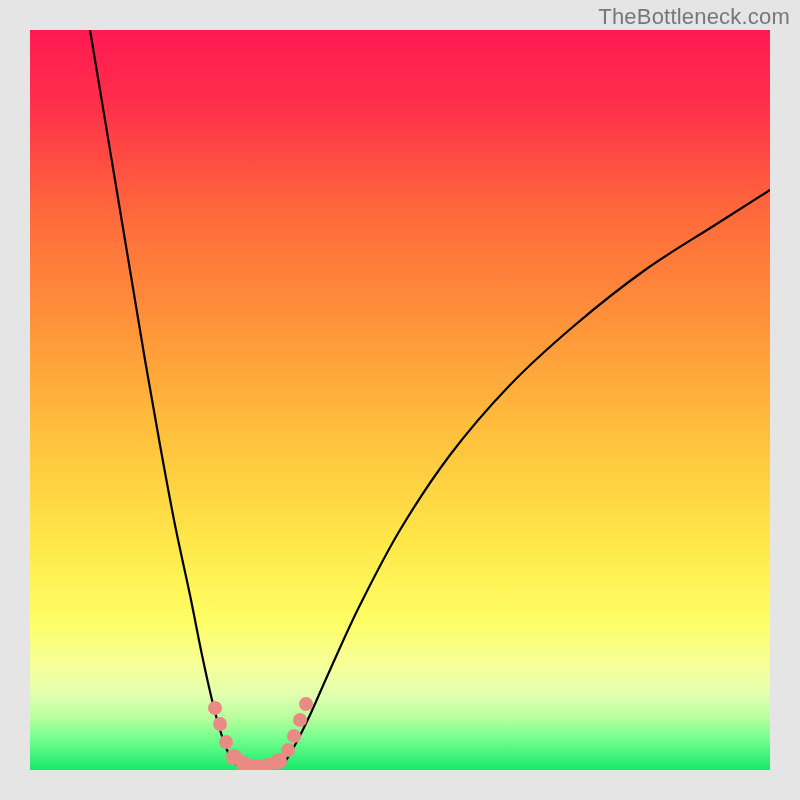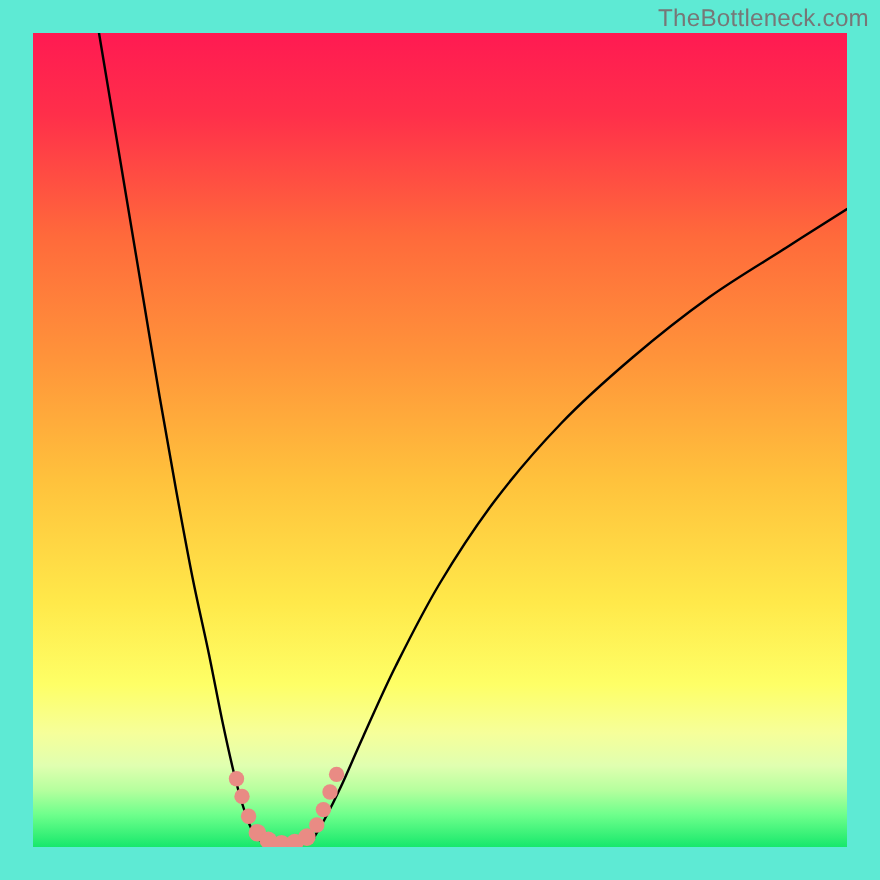--- a/index.html
+++ b/index.html
@@ -10,21 +10,21 @@
     background: #000;
     overflow: hidden;
     font-family: Arial, Helvetica, sans-serif;
   }
   .frame {
     position: absolute;
     left: 0;
     top: 0;
     width: 800px;
     height: 800px;
-    background: #5eead4;
+    background: #e5e5e5;
   }
   .plot {
     position: absolute;
     left: 30px;
     top: 30px;
     width: 740px;
     height: 740px;
   }
   .gradient {
     position: absolute;

